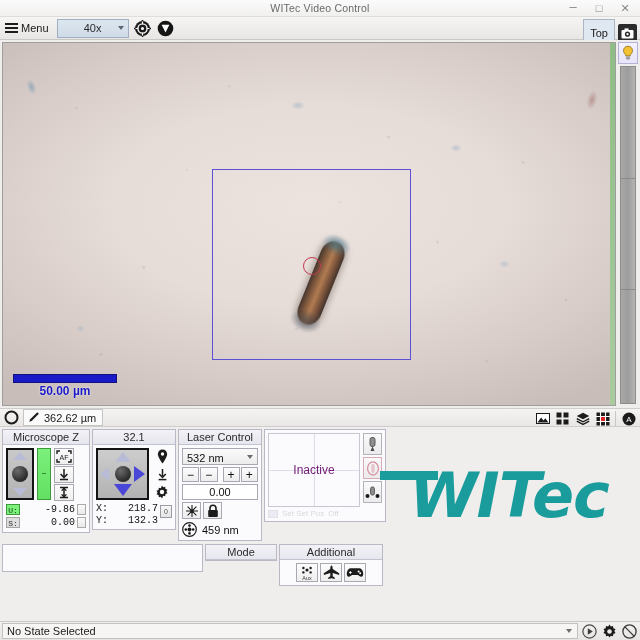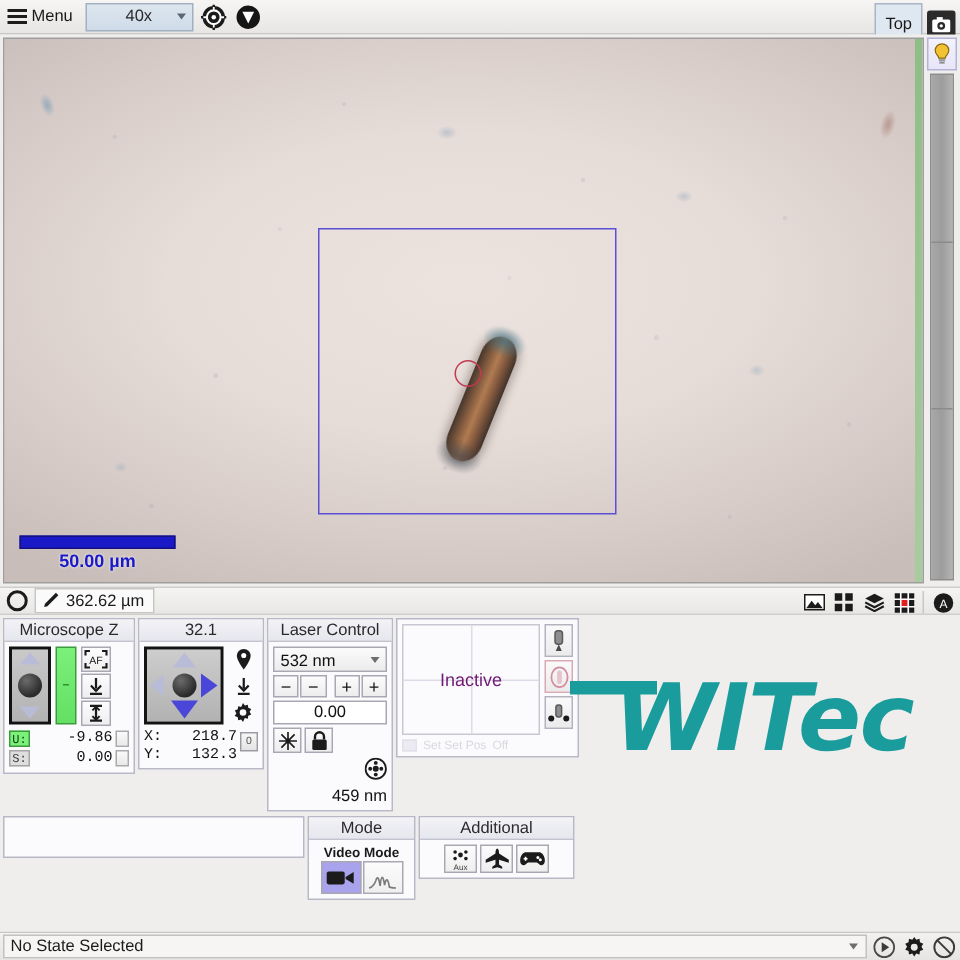--- a/index.html
+++ b/index.html
@@ -395,21 +395,21 @@
     display: flex; align-items: center; justify-content: center;
     font-size: 11px; color: #111;
   }
   .laser-icons { display: flex; gap: 2px; margin-top: 2px; }
   .li {
     width: 19px; height: 17px;
     background: linear-gradient(#fcfcfc, #ededed);
     border: 1px solid #a9a8b2;
     display: flex; align-items: center; justify-content: center;
   }
-  .laser-bottom { display: flex; align-items: flex-end; gap: 5px; margin-top: 3px; flex-direction: column; }
+  .laser-bottom { display: flex; align-items: center; gap: 5px; margin-top: 3px; }
   .laser-bottom .txt { font-size: 11px; color: #111; }
 
   
   .afm { width: 122px; }
   .afm-body { display: flex; gap: 3px; }
   .afm-stage {
     flex: 1 1 auto; height: 74px;
     background: #fbfbfd; border: 1px solid #c9c8d2;
     position: relative;
     display: flex; align-items: center; justify-content: center;
@@ -516,20 +516,28 @@
     border-top: 4px solid #6d6d6d;
   }
   .bbtn { width: 17px; height: 17px; display: flex; align-items: center; justify-content: center; }
   svg { display: block; }
 </style>
 </head>
 <body>
 
 <div id="app">
 
+  <div class="titlebar">
+    <div class="title">WITec Video Control</div>
+    <div class="winbtns">
+      <div class="winbtn min">–</div>
+      <div class="winbtn">□</div>
+      <div class="winbtn">✕</div>
+    </div>
+  </div>
 
   <div class="toolbar">
     <div class="menu-btn">
       <span class="hamburger">
           <i></i>
           <i></i>
           <i></i>
         </span>
       <span>Menu</span>
     </div>
@@ -834,36 +842,20 @@
       <div class="row2">
 
         <div class="grp status">
           <div class="grp-body status-body">
             <div class="st-fill"></div>
           </div>
         </div>
 
         <div class="grp mode">
           <div class="grp-title">Mode</div>
-          <div class="grp-body">
-            <div class="mode-label">Video Mode</div>
-            <div class="mode-btns">
-              <div class="mb active">
-                <svg width="20" height="14" viewBox="0 0 20 14">
-                  <rect x="0.8" y="3" width="12" height="8.6" rx="1.4" fill="#1b1b1b"></rect>
-                  <path d="M13.4 6.6L18.8 3.4v7.8l-5.4-3.2z" fill="#1b1b1b"></path>
-                </svg>
-              </div>
-              <div class="mb plain">
-                <svg width="20" height="15" viewBox="0 0 20 15">
-                  <path d="M1 14 Q4 13.4 5.6 9 Q7 4 8.4 12.6 Q9.6 1.4 11.4 12 Q13 4.4 14.6 13.4 Q17 14 19 14" fill="none" stroke="#7a7a7a" stroke-width="1.1"></path>
-                </svg>
-              </div>
-            </div>
-          </div>
         </div>
 
         <div class="grp addl">
           <div class="grp-title">Additional</div>
           <div class="grp-body">
             <div class="addl-btns">
               <div class="ab">
                 <svg width="18" height="16" viewBox="0 0 18 16">
                   <circle cx="9" cy="5" r="1.6" fill="#1b1b1b"></circle>
                   <circle cx="5.4" cy="3" r="1.2" fill="#1b1b1b"></circle>

